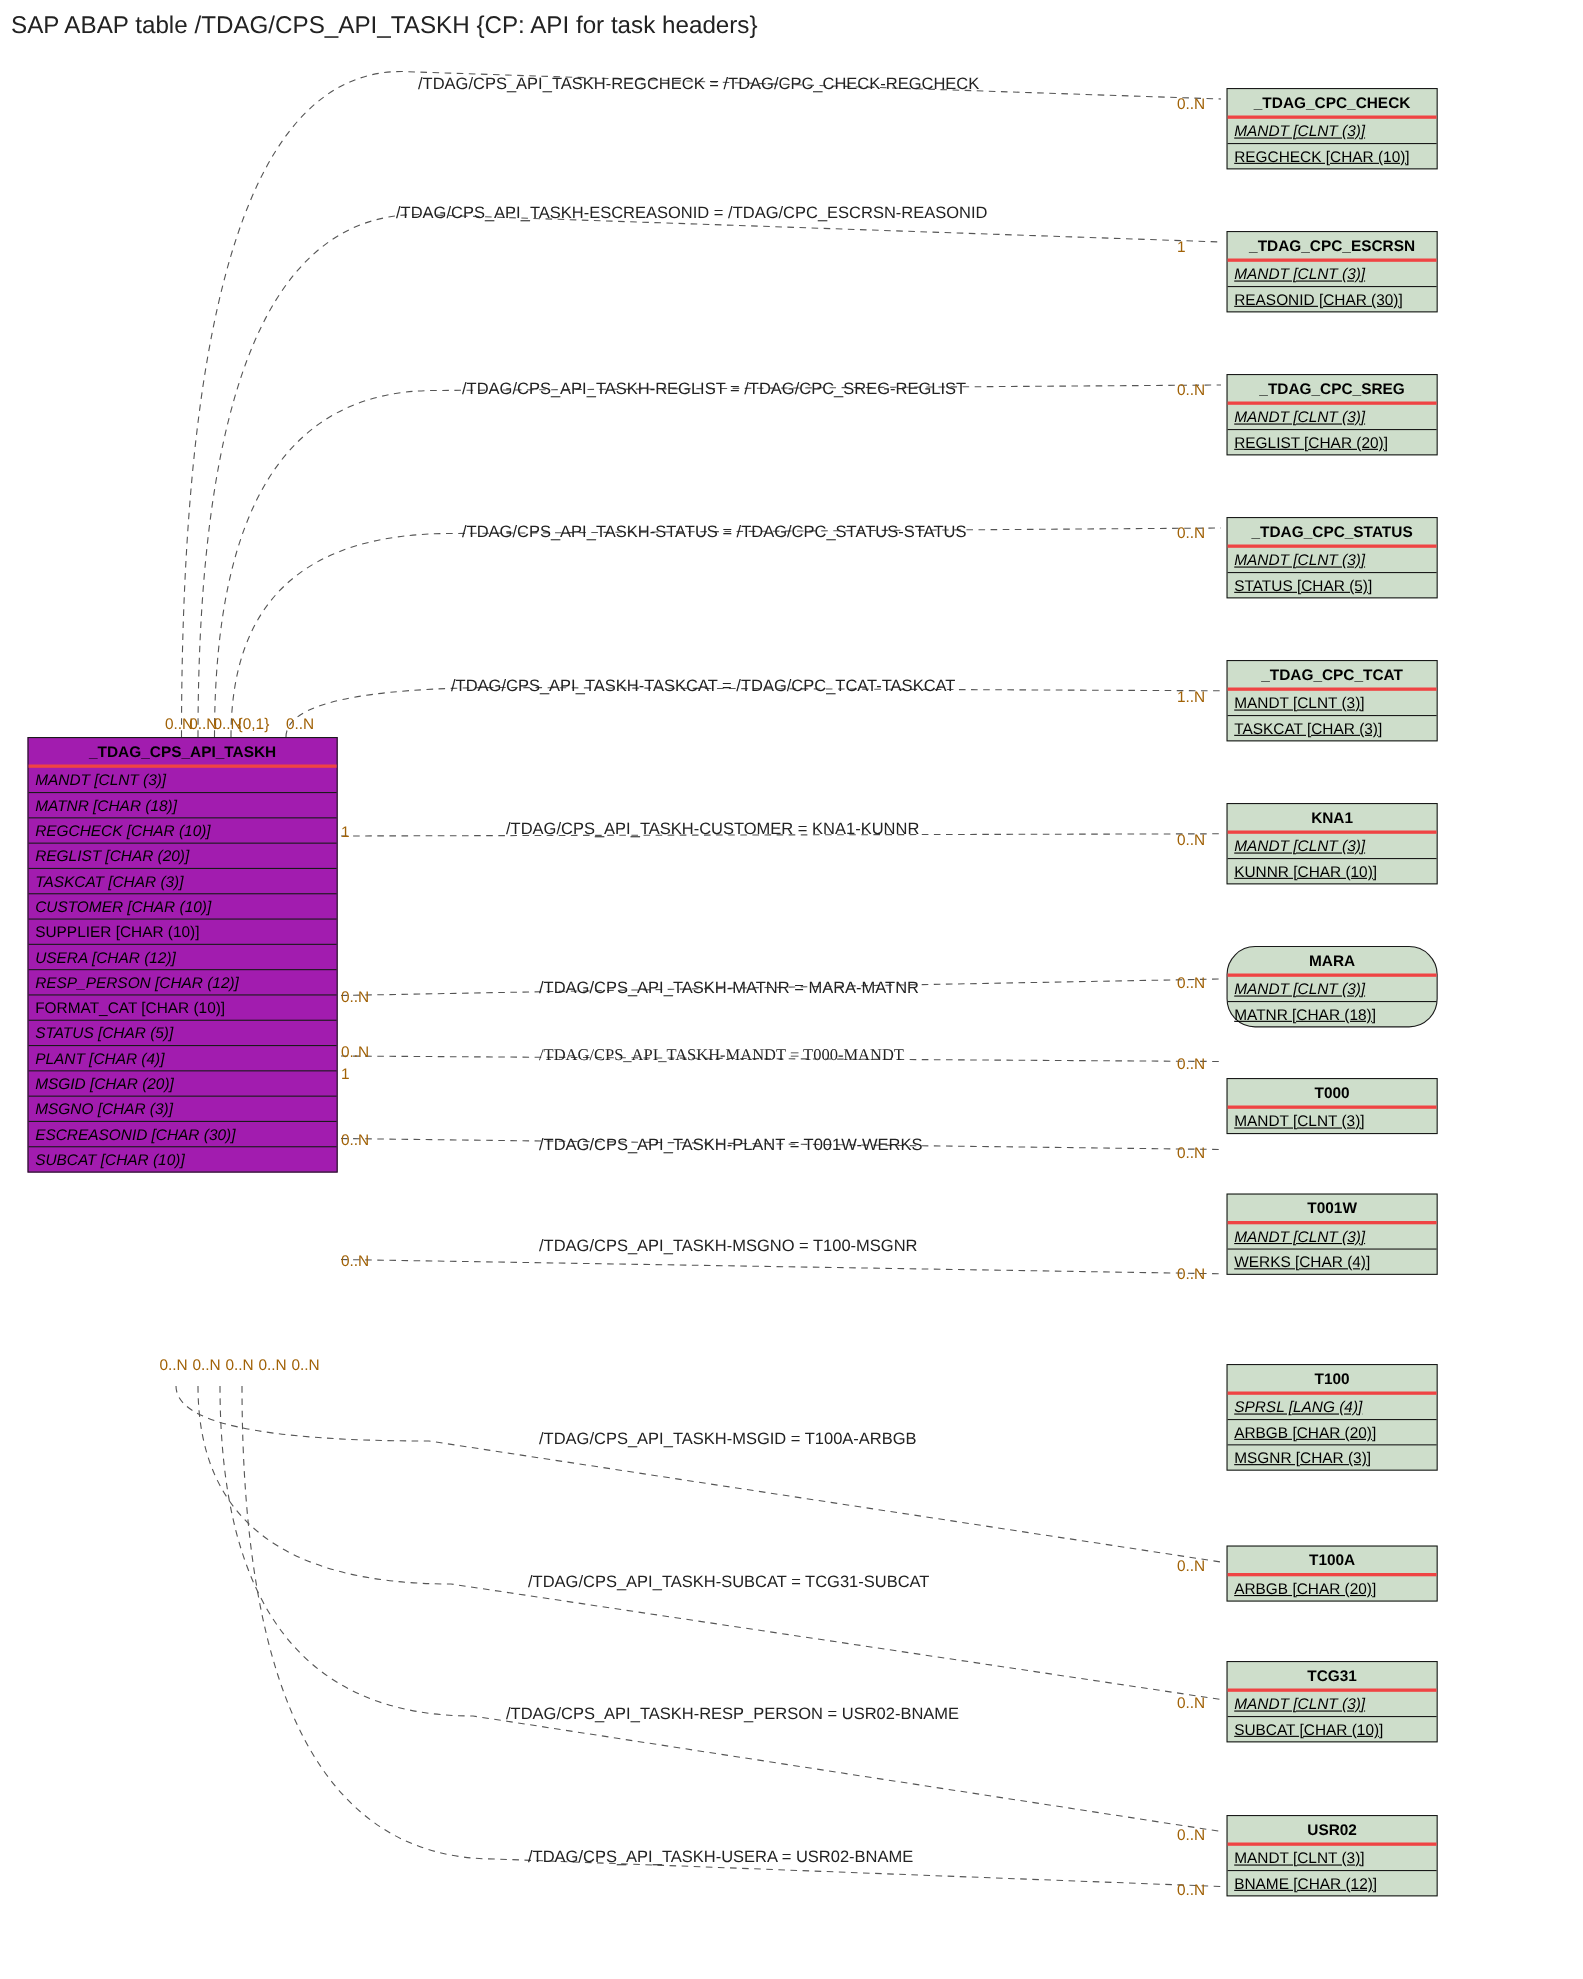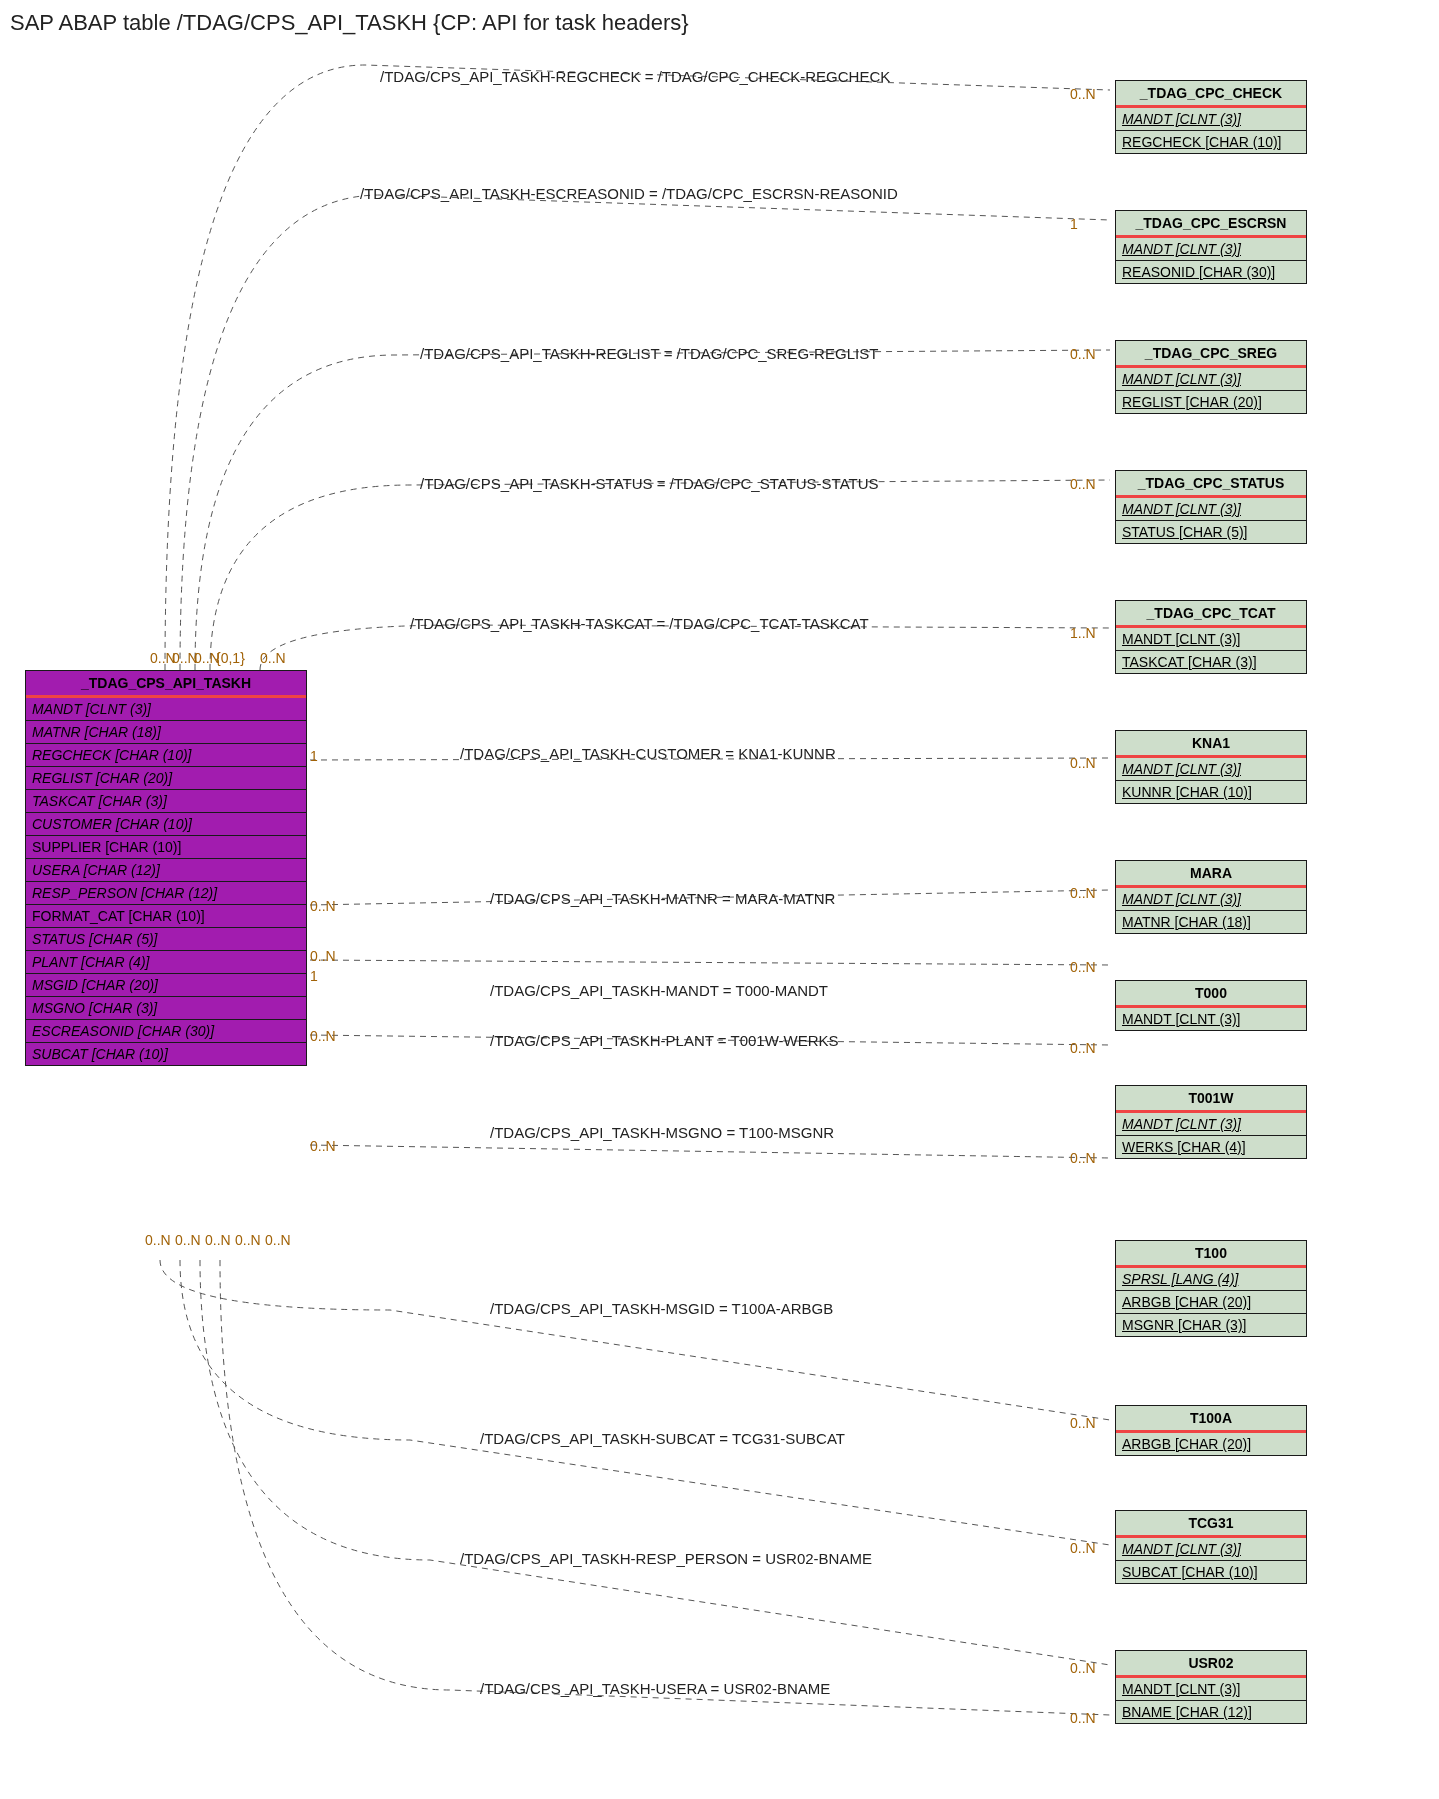--- a/index.html
+++ b/index.html
@@ -154,21 +154,21 @@
       <div class="row n"><span class="u">MANDT [CLNT (3)]</span></div>
       <div class="row n"><span class="u">TASKCAT [CHAR (3)]</span></div>
     </div>
     <div class="card-label" style="left: 1060px; top: 615px;">1..N</div>
     <div class="box" style="left: 1105px; top: 720px; min-width: 190px;">
       <div class="hdr">KNA1</div>
       <div class="row"><span class="u">MANDT [CLNT (3)]</span></div>
       <div class="row n"><span class="u">KUNNR [CHAR (10)]</span></div>
     </div>
     <div class="card-label" style="left: 1060px; top: 745px;">0..N</div>
-    <div class="box" style="left: 1105px; top: 850px; min-width: 190px;">
+    <div class="box" style="left: 1105px; top: 850px; min-width: 190px; border-radius: 26px;">
       <div class="hdr">MARA</div>
       <div class="row"><span class="u">MANDT [CLNT (3)]</span></div>
       <div class="row n"><span class="u">MATNR [CHAR (18)]</span></div>
     </div>
     <div class="card-label" style="left: 1060px; top: 875px;">0..N</div>
     <div class="box" style="left: 1105px; top: 970px; min-width: 190px;">
       <div class="hdr">T000</div>
       <div class="row n"><span class="u">MANDT [CLNT (3)]</span></div>
     </div>
     <div class="card-label" style="left: 1060px; top: 949px;">0..N</div>
@@ -203,20 +203,20 @@
     </div>
     <div class="card-label" style="left: 1060px; top: 1650px;">0..N</div>
     <div class="card-label" style="left: 1060px; top: 1700px;">0..N</div>
     <div class="rel-label" style="left: 370px; top: 58px;">/TDAG/CPS_API_TASKH-REGCHECK = /TDAG/CPC_CHECK-REGCHECK</div>
     <div class="rel-label" style="left: 350px; top: 175px;">/TDAG/CPS_API_TASKH-ESCREASONID = /TDAG/CPC_ESCRSN-REASONID</div>
     <div class="rel-label" style="left: 410px; top: 335px;">/TDAG/CPS_API_TASKH-REGLIST = /TDAG/CPC_SREG-REGLIST</div>
     <div class="rel-label" style="left: 410px; top: 465px;">/TDAG/CPS_API_TASKH-STATUS = /TDAG/CPC_STATUS-STATUS</div>
     <div class="rel-label" style="left: 400px; top: 605px;">/TDAG/CPS_API_TASKH-TASKCAT = /TDAG/CPC_TCAT-TASKCAT</div>
     <div class="rel-label" style="left: 450px; top: 735px;">/TDAG/CPS_API_TASKH-CUSTOMER = KNA1-KUNNR</div>
     <div class="rel-label" style="left: 480px; top: 880px;">/TDAG/CPS_API_TASKH-MATNR = MARA-MATNR</div>
-    <div class="rel-label" style="left: 480px; top: 972px;">/TDAG/CPS_API_TASKH-MANDT = T000-MANDT</div>
+    <div class="rel-label" style="left: 480px; top: 942px; font-family: Liberation Serif, serif;">/TDAG/CPS_API_TASKH-MANDT = T000-MANDT</div>
     <div class="rel-label" style="left: 480px; top: 1022px;">/TDAG/CPS_API_TASKH-PLANT = T001W-WERKS</div>
     <div class="rel-label" style="left: 480px; top: 1102px; margin-top: 12px;">/TDAG/CPS_API_TASKH-MSGNO = T100-MSGNR</div>
     <div class="rel-label" style="left: 480px; top: 1290px;">/TDAG/CPS_API_TASKH-MSGID = T100A-ARBGB</div>
     <div class="rel-label" style="left: 470px; top: 1420px;">/TDAG/CPS_API_TASKH-SUBCAT = TCG31-SUBCAT</div>
     <div class="rel-label" style="left: 450px; top: 1540px;">/TDAG/CPS_API_TASKH-RESP_PERSON = USR02-BNAME</div>
     <div class="rel-label" style="left: 470px; top: 1670px;">/TDAG/CPS_API_TASKH-USERA = USR02-BNAME</div>
   </div>
 
 </body></html>

